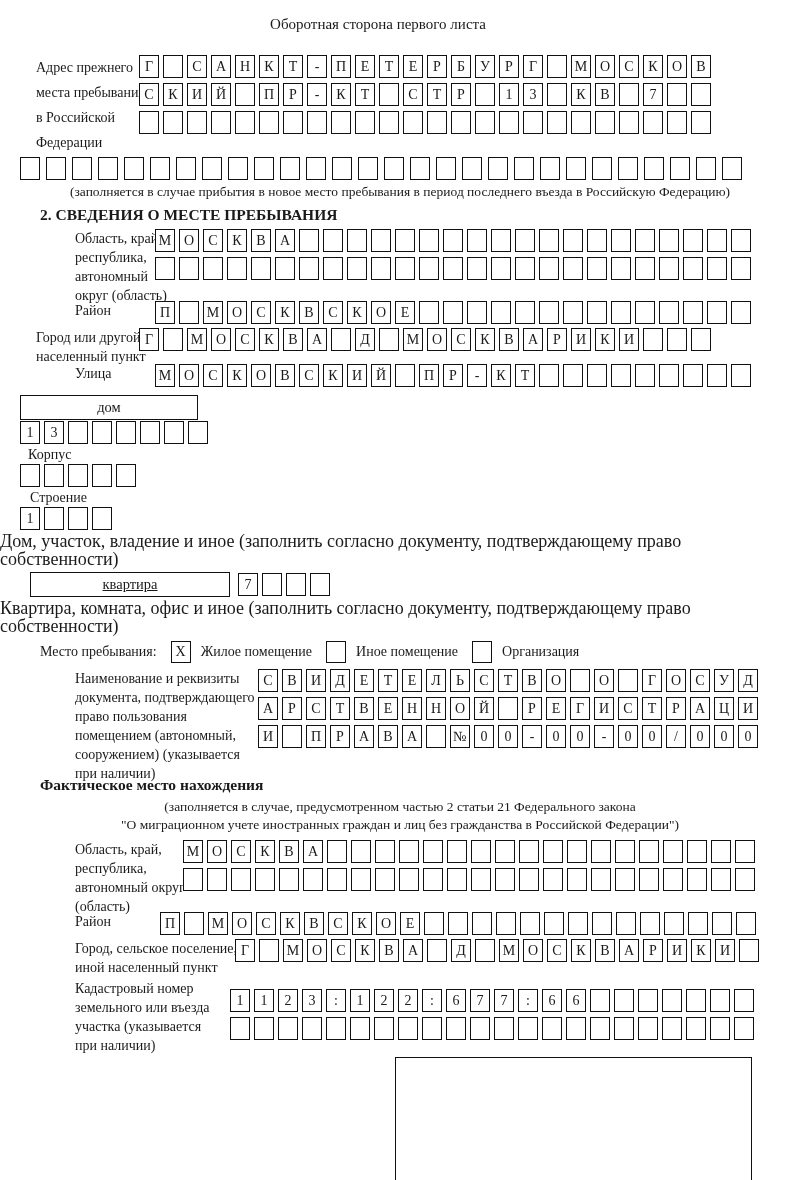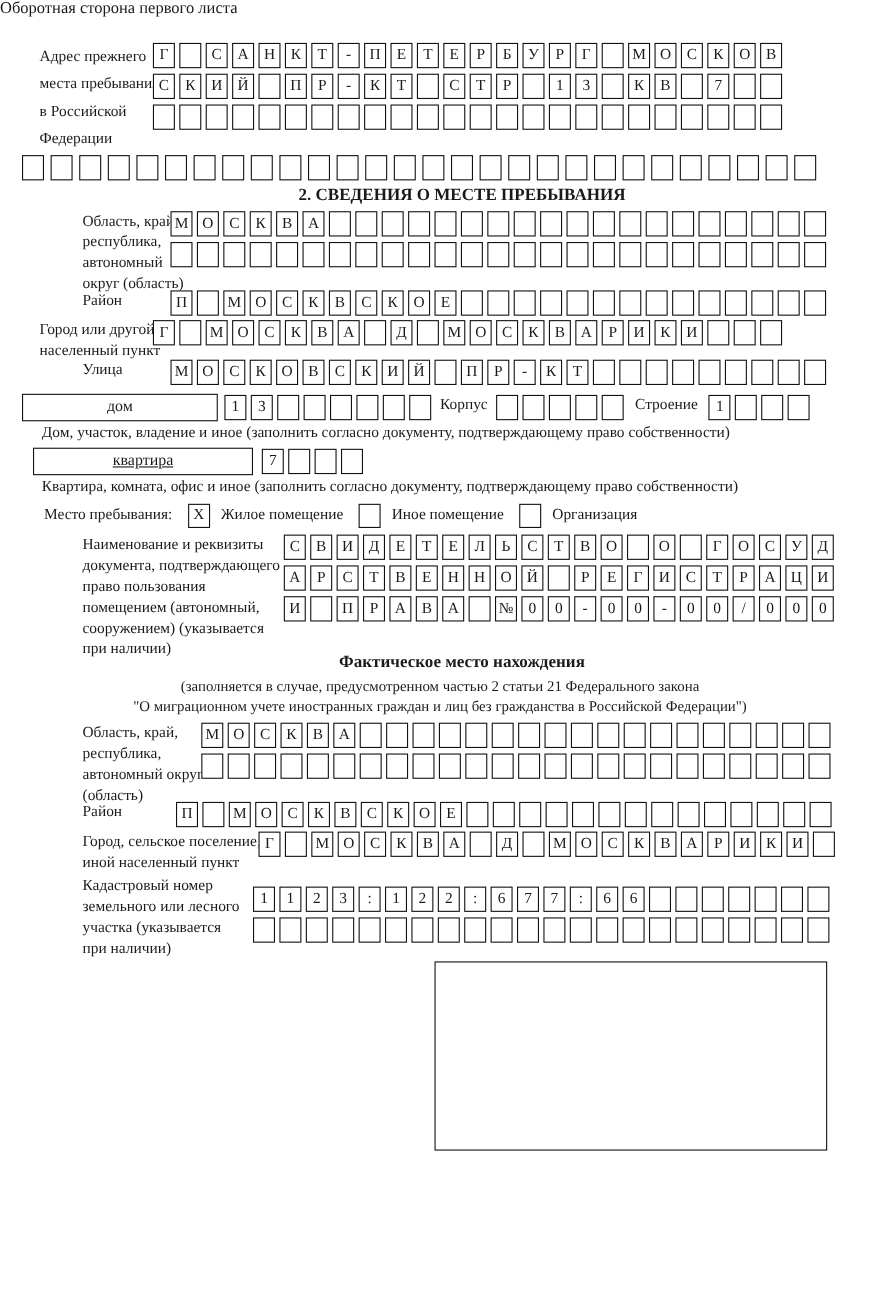--- a/index.html
+++ b/index.html
@@ -5,21 +5,21 @@
   html,body{margin:0;padding:0;background:#ffffff;}
   .page{
     position:relative;
     width:800px;height:1180px;
     background:#fff;
     color:#1a1a1a;
     font-family:"Liberation Serif","DejaVu Serif",serif;
     font-size:14px;
     overflow:hidden;
   }
-  .top-header{margin-top:0;padding-right:44px;text-align:left;font-size:15px;}
+  .top-header{margin-top:16px;padding-right:44px;text-align:center;font-size:15px;}
   
   .boxrow{display:flex;gap:4px;}
   .cell{
     box-sizing:border-box;
     width:20px;height:23px;
     border:1.4px solid #111;
     display:inline-flex;align-items:center;justify-content:center;
     font-size:14px;line-height:1;
     flex:0 0 auto;
     background:#fff;
@@ -32,40 +32,40 @@
   .lab-w80{width:80px;}
   .lab-w85{width:85px;}
   .lab-w103{width:103px;padding-left:36px;}
   .lab-w108{width:108px;}
   .lab-w155{width:155px;}
   .lab-w160{width:160px;}
   .lab-w183{width:183px;}
   .b1 .flabel{line-height:25px;}
   .fullrow{margin-left:20px;margin-top:2px;gap:6px;}
   .note{margin-top:3px;text-align:center;font-size:13.5px;line-height:18px;}
-  .sec-title{margin-top:4px;text-align:center;font-weight:bold;font-size:15.5px;line-height:20px;padding-left:40px;}
+  .sec-title{margin-top:4px;text-align:left;font-weight:bold;font-size:15.5px;line-height:20px;padding-left:40px;}
   .mt4{margin-top:4px;} .mt6{margin-top:6px;}
   .h72{height:72px;overflow:visible;}
   .h36{height:36px;overflow:visible;}
   .h100{height:100px;overflow:visible;}
   
-  .houserow{display:flex;align-items:flex-start;margin-left:20px;margin-top:8px;}
+  .houserow{display:flex;align-items:flex-start;margin-left:20px;margin-top:8px;flex-direction:column;}
   .bigbox{
     box-sizing:border-box;border:1.4px solid #111;height:25px;
     display:flex;align-items:center;justify-content:center;
     font-size:14.5px;flex:0 0 auto;background:#fff;
   }
   .bigbox.house{width:178px;margin-right:6px;}
   .bigbox.apt{width:200px;margin-right:8px;text-decoration:underline;}
   .inline-label{margin:3px 8px 0 8px;white-space:nowrap;}
   .inline-label.stro{margin:3px 10px 0 10px;}
   .houserow .boxrow{margin-top:1px;}
   .aptrow{display:flex;align-items:flex-start;margin-left:30px;margin-top:4px;}
   .aptrow .boxrow{margin-top:1px;}
-  .caption{margin-top:2px;margin-left:38px;font-size:14px;line-height:18px;}
+  .caption{margin-top:2px;font-size:18px;line-height:18px;}
   
   .stayrow{display:flex;align-items:center;margin-left:40px;margin-top:6px;height:22px;}
   .stay-label{white-space:nowrap;}
   .cb{
     box-sizing:border-box;width:20px;height:22px;border:1.4px solid #111;
     display:inline-flex;align-items:center;justify-content:center;
     font-size:14px;margin:0 10px 0 14px;flex:0 0 auto;
   }
   .cb-label{white-space:nowrap;}
   .hint{margin-left:225px;margin-top:2px;font-size:13.5px;line-height:18px;}
@@ -200,20 +200,21 @@
       <span class="cell"></span>
       <span class="cell"></span>
       <span class="cell"></span>
       <span class="cell"></span>
       <span class="cell"></span>
       <span class="cell"></span>
       <span class="cell"></span>
       <span class="cell"></span>
       <span class="cell"></span>
     </div>
+  <div class="note">(заполняется в случае прибытия в новое место пребывания в период последнего въезда в Российскую Федерацию)</div>
 
   <div class="sec-title">2. СВЕДЕНИЯ О МЕСТЕ ПРЕБЫВАНИЯ</div>
 
   <div class="frow mt4 h72">
     <div class="flabel lab-w80">
       <div>Область, край,</div>
       <div>республика,</div>
       <div>автономный</div>
       <div>округ (область)</div>
     </div>
@@ -630,21 +631,21 @@
         <span class="cell">И</span>
         <span class="cell">К</span>
         <span class="cell">И</span>
         <span class="cell"></span>
       </div>
   </div>
 
   <div class="frow mt4">
     <div class="flabel lab-w155">
       <div>Кадастровый номер</div>
-      <div>земельного или лесного</div>
+      <div>земельного или въезда</div>
       <div>участка (указывается</div>
       <div>при наличии)</div>
     </div>
     <div class="rows cad-rows">
       <div class="boxrow">
           <span class="cell">1</span>
           <span class="cell">1</span>
           <span class="cell">2</span>
           <span class="cell">3</span>
           <span class="cell">:</span>

